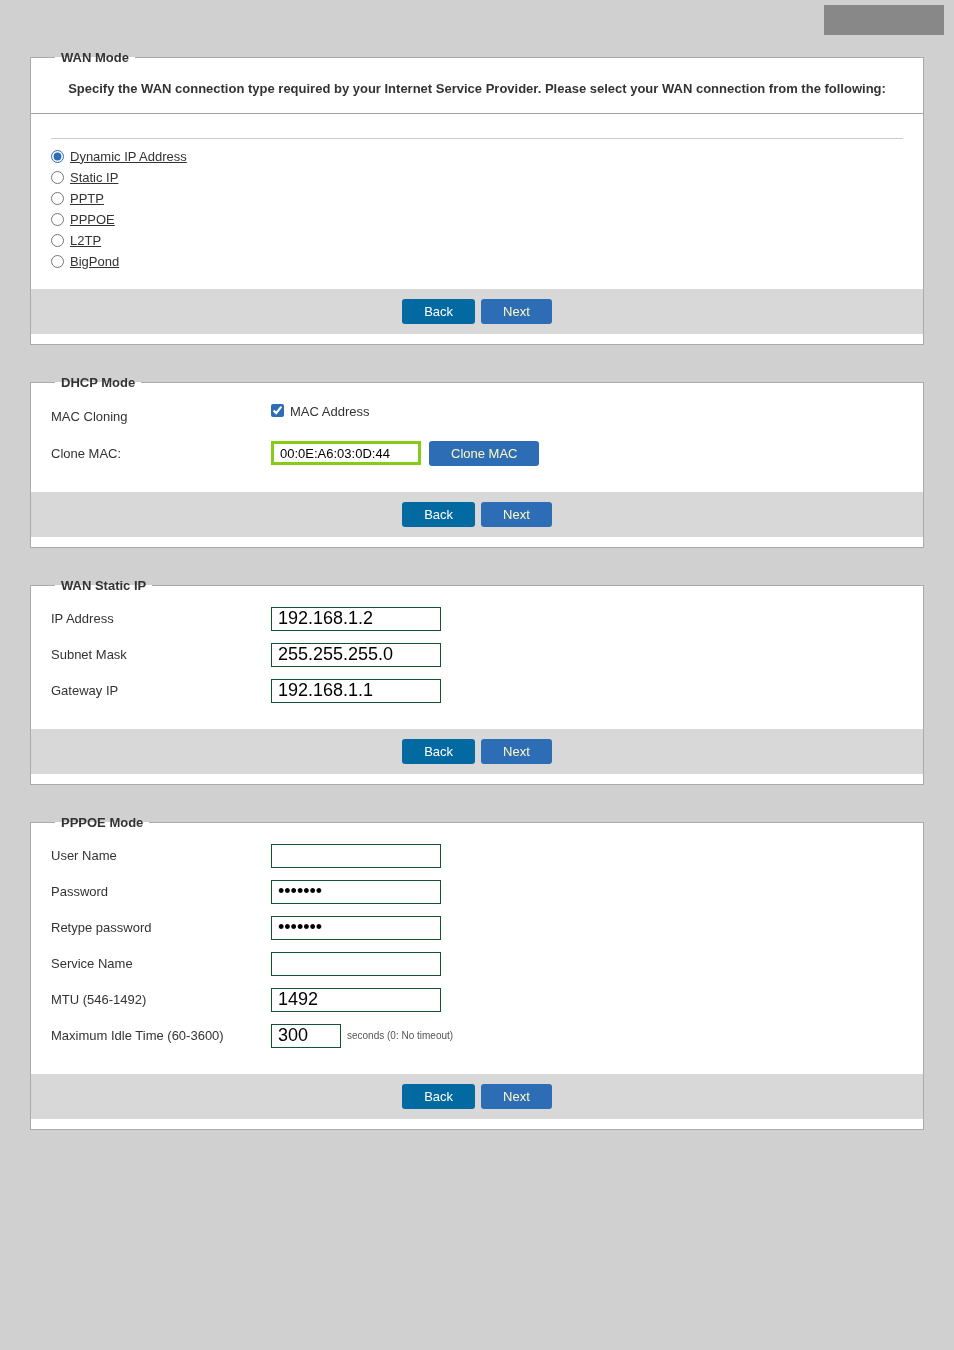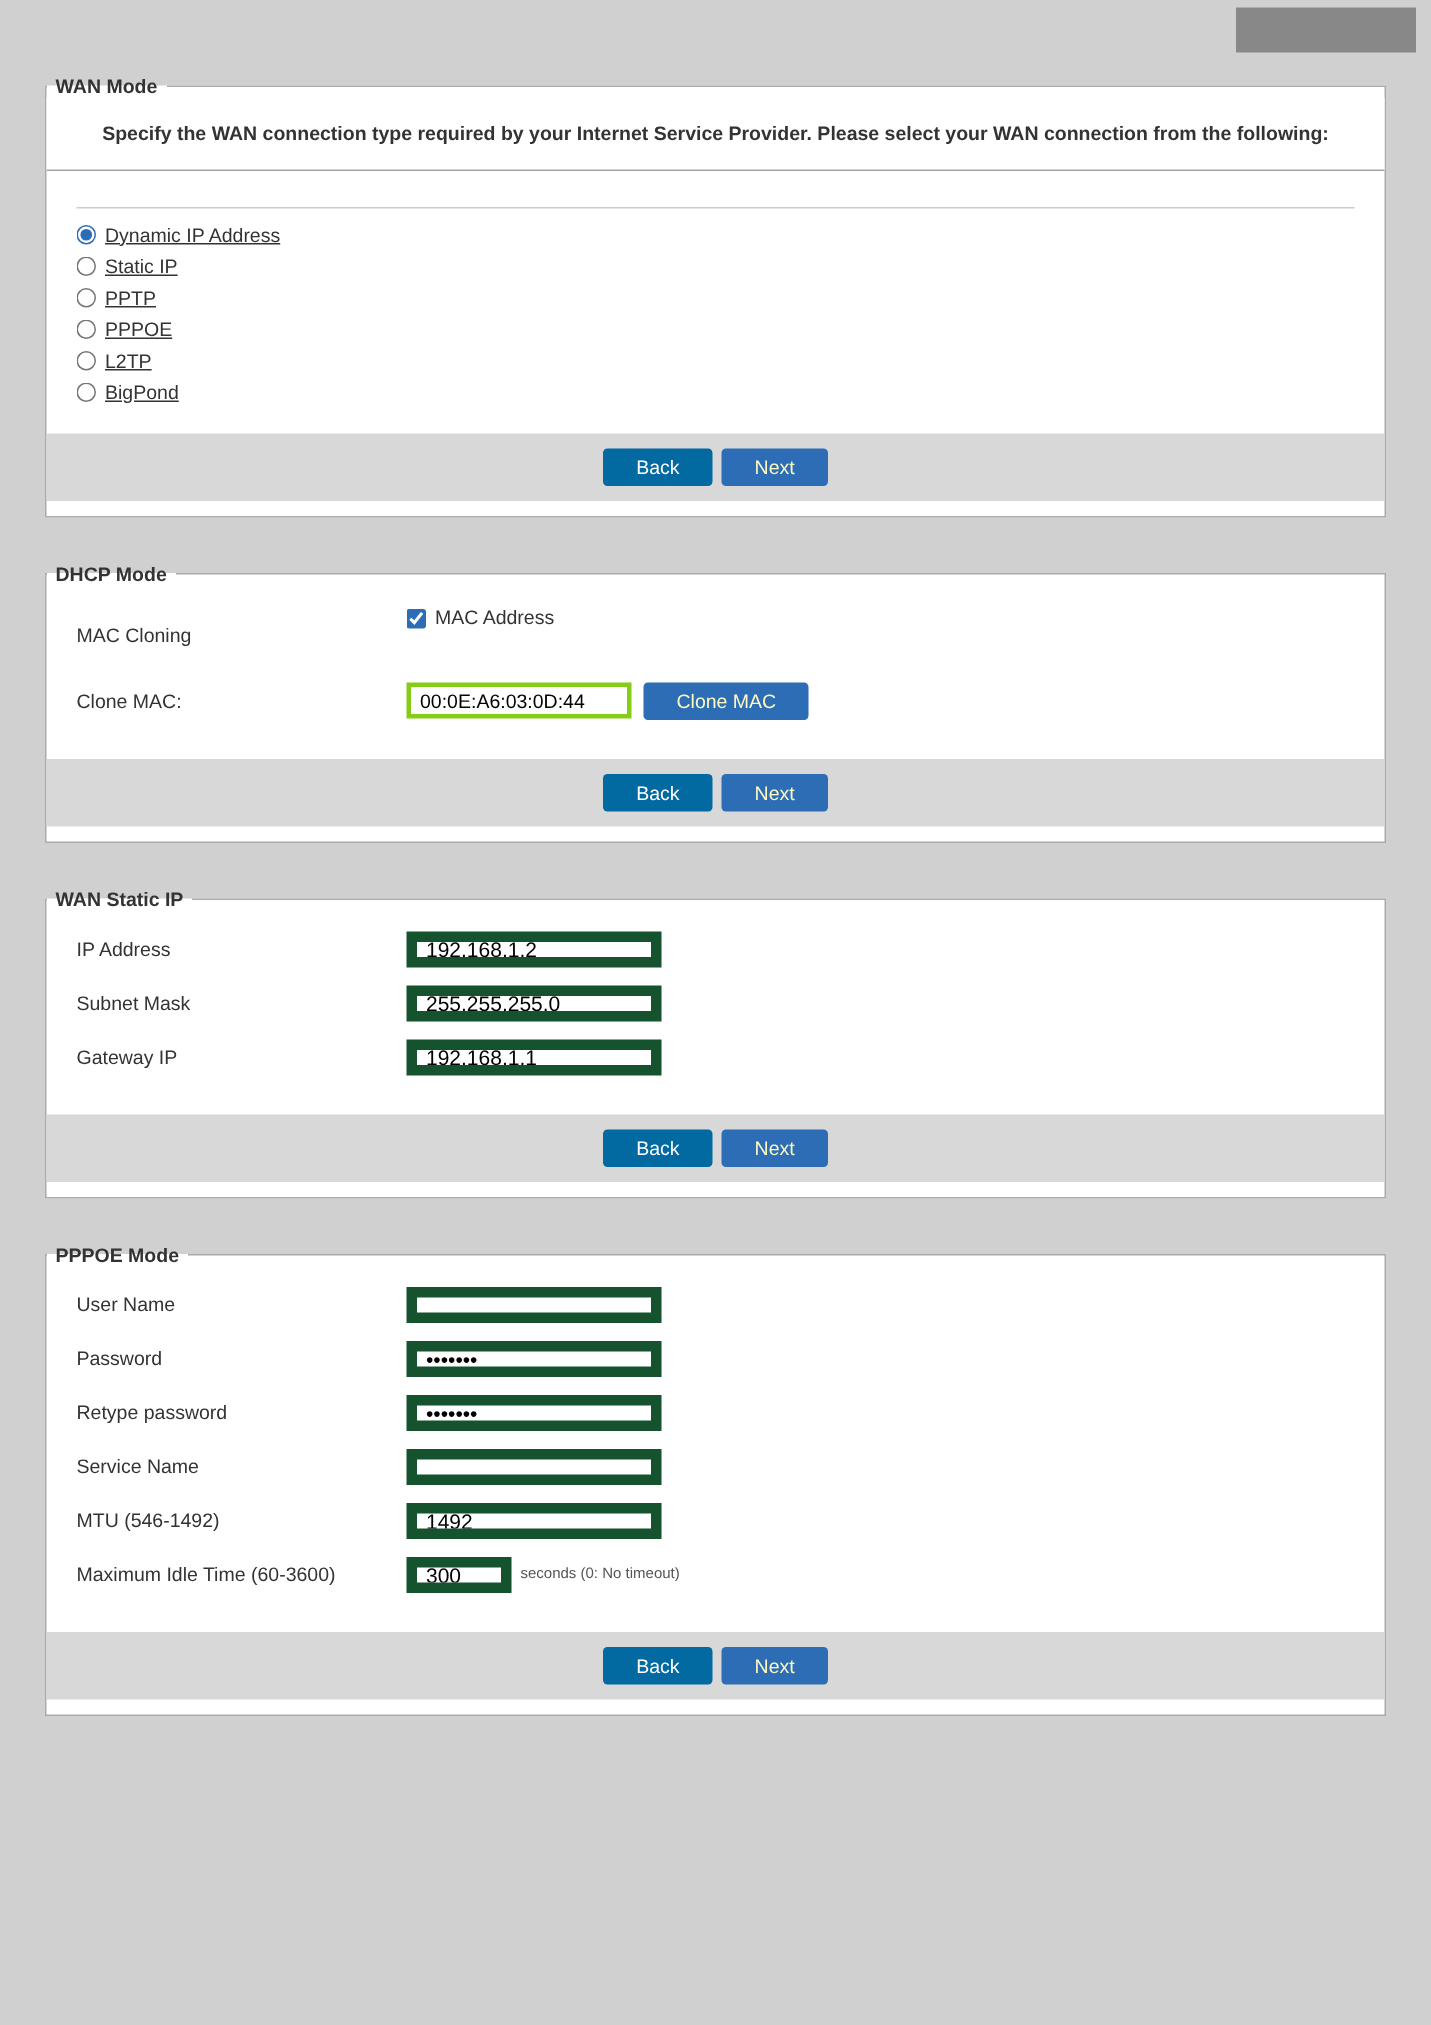--- a/index.html
+++ b/index.html
@@ -36,21 +36,21 @@
       border: 1px solid #aaa;
       margin-bottom: 30px;
       background: #fff;
       padding: 0 0 10px 0;
     }
     legend {
       font-size: 13px;
       font-weight: bold;
       color: #333;
       padding: 0 6px;
-      margin-left: 0;
+      margin-left: 24px;
     }
     .panel-header {
       background: #fff;
       border-bottom: 1px solid #a3a3a3;
       padding: 14px 20px;
       text-align: center;
       font-weight: bold;
       font-size: 13px;
       line-height: 1.5;
     }
@@ -107,31 +107,31 @@
     .form-row {
       display: flex;
       align-items: center;
       margin-bottom: 12px;
     }
     .form-label {
       width: 220px;
       font-size: 13px;
     }
     .form-input {
-      border: 7px solid #14532d;
+      border: 1px solid #14532d;
       padding: 3px 6px;
-      font-size: 14px;
+      font-size: 18px;
       width: 170px;
       height: 24px;
     }
     .checkbox-row {
       display: flex;
-      align-items: flex-end;
+      align-items: flex-start;
       gap: 6px;
-      margin-bottom: 24px;
+      margin-bottom: 10px;
     }
     .clone-mac-row {
       display: flex;
       align-items: center;
       gap: 8px;
     }
     .clone-mac-input {
       border: 3px solid #84cc16;
       padding: 3px 6px;
       font-size: 13px;

